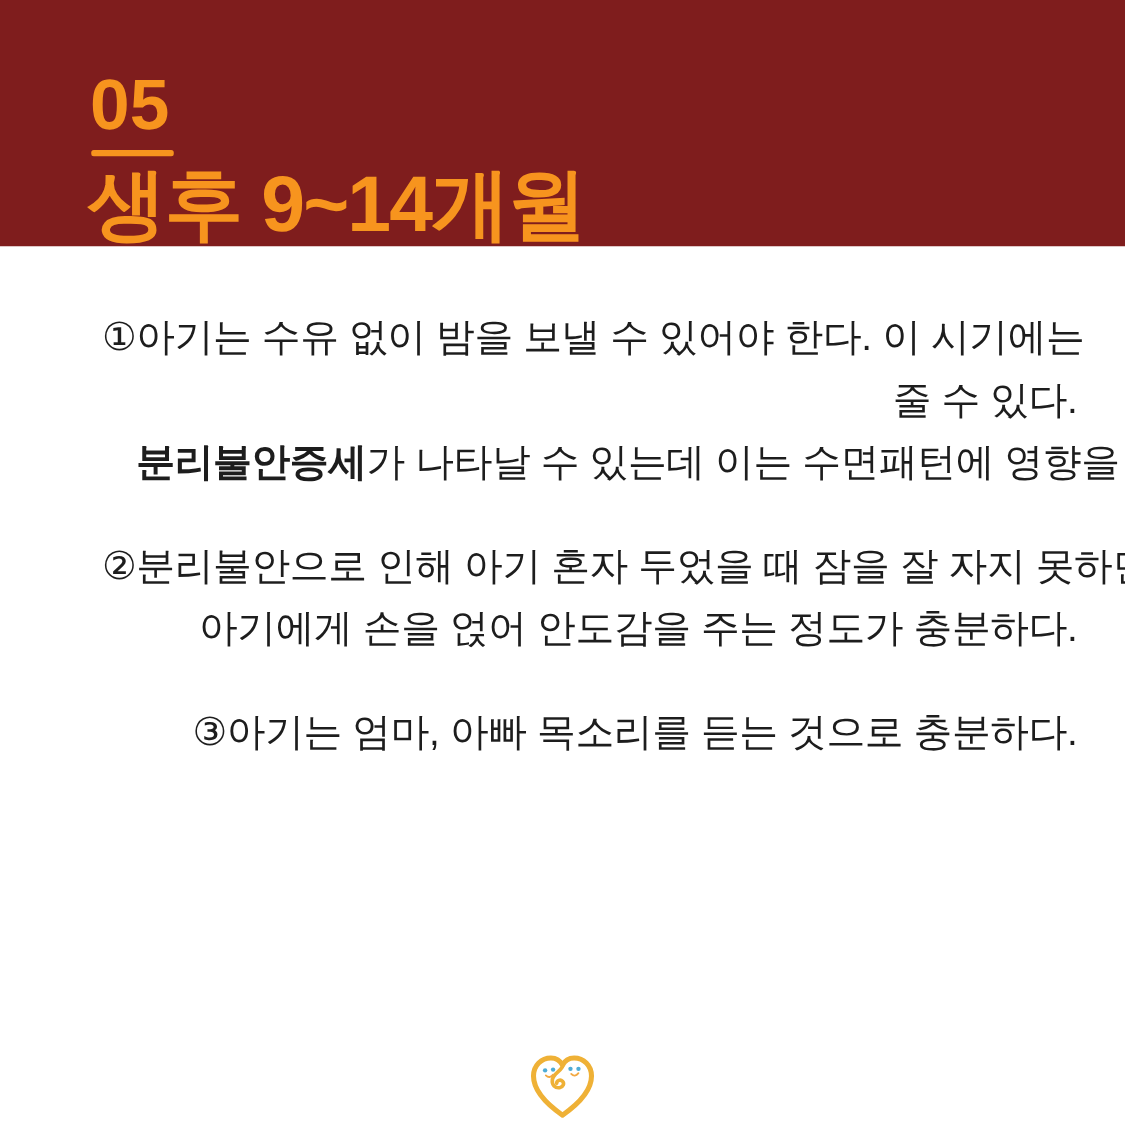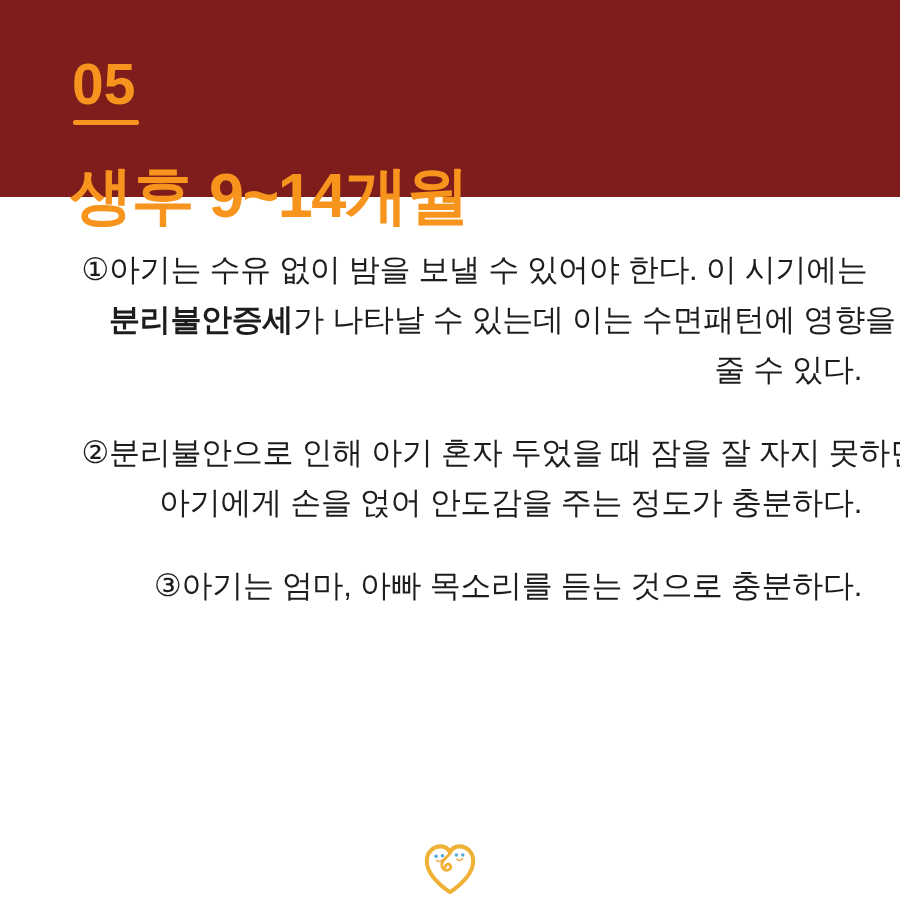--- a/index.html
+++ b/index.html
@@ -43,21 +43,20 @@
   .page-title {
     position: absolute;
     left: 70px;
     top: 132px;
     font-size: 63px;
     font-weight: 800;
     color: #f7941e;
     line-height: 65px;
     letter-spacing: -1.5px;
     white-space: nowrap;
-    margin-top: 31px;
   }
   .body-text {
     position: absolute;
     left: 72px;
     top: 245px;
     width: 790px;
     font-size: 31px;
     line-height: 50px;
     font-weight: 500;
     color: #1d1d1d;
@@ -90,24 +89,24 @@
     <div class="number-underline"></div>
     <div class="page-title">생후 9~14개월</div>
   </div>
 
   <div class="body-text">
 
     <div class="para">
       <div class="line first">
         <span class="pnum">①</span><span>아기는 수유 없이 밤을 보낼 수 있어야 한다. 이 시기에는</span>
       </div>
+      <div class="line">줄 수 있다.</div>
       <div class="line">
         <span class="bold-term">분리불안증세</span><span>가 나타날 수 있는데 이는 수면패턴에 영향을</span>
       </div>
-      <div class="line">줄 수 있다.</div>
     </div>
 
     <div class="para">
       <div class="line first">
         <span class="pnum">②</span><span>분리불안으로 인해 아기 혼자 두었을 때 잠을 잘 자지 못하면</span>
       </div>
       <div class="line">아기에게 손을 얹어 안도감을 주는 정도가 충분하다.</div>
     </div>
 
     <div class="para">

